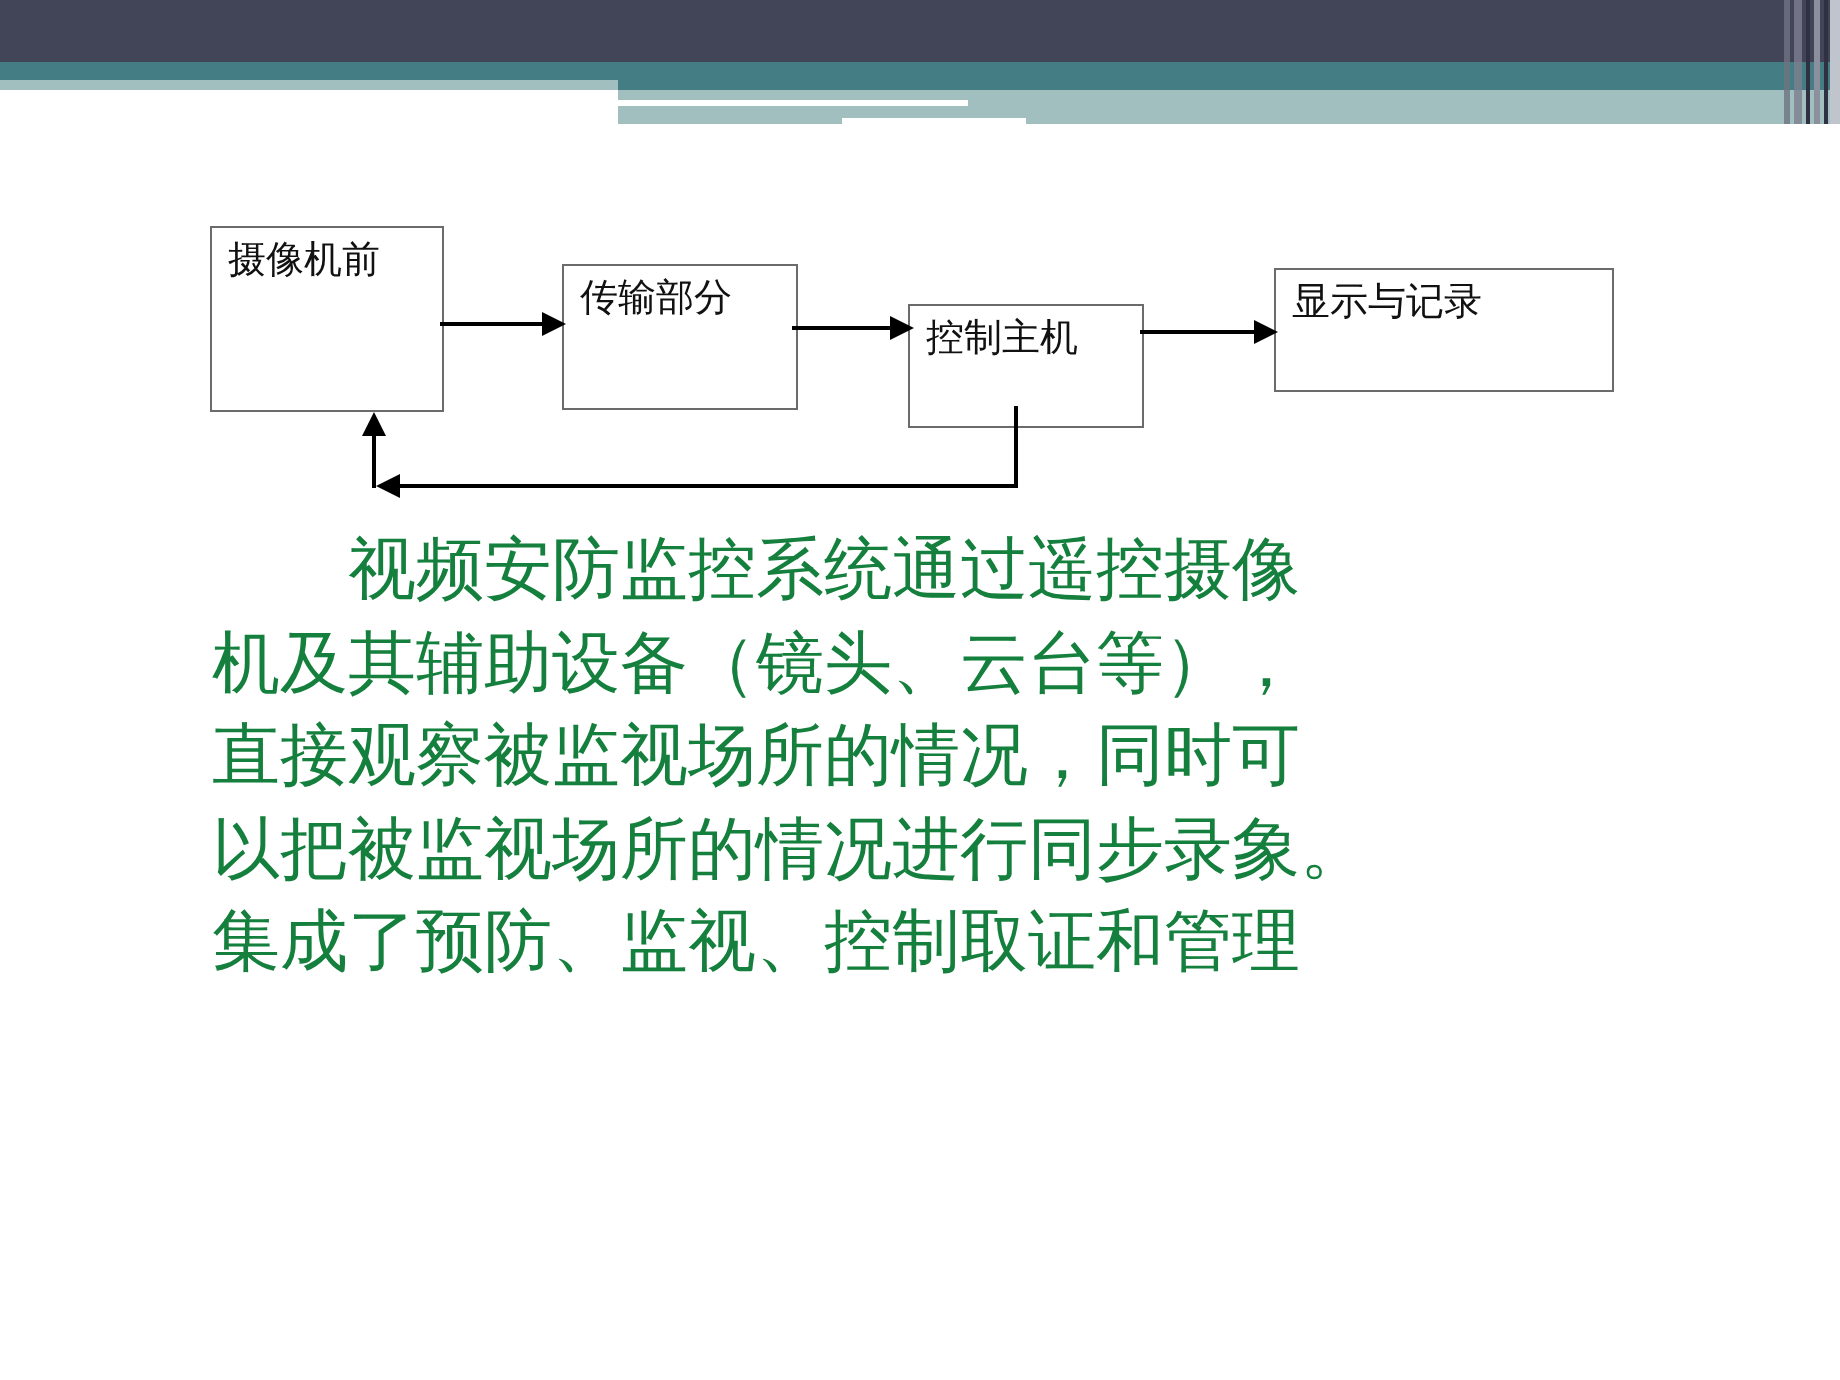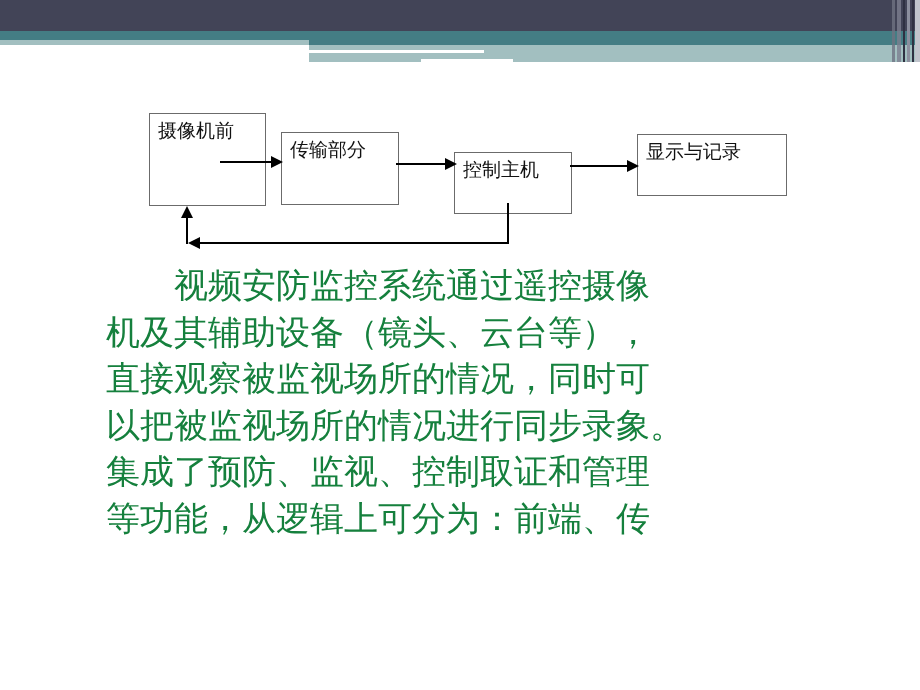--- a/index.html
+++ b/index.html
@@ -53,33 +53,33 @@
 <div style="position:absolute;left:421px;top:59px;width:92px;height:3px;background:#fff;"></div>
 <div class="hdr-stripes">
   <span style="left:0;width:3px;background:#6f7382;opacity:.8"></span>
   <span style="left:5px;width:4px;background:#7d8090;opacity:.8"></span>
   <span style="left:11px;width:2px;background:#2f3142"></span>
   <span style="left:15px;width:3px;background:#8c8f9e"></span>
   <span style="left:20px;width:2px;background:#2f3142"></span>
   <span style="left:23px;width:5px;background:#c0c4cc"></span>
 </div>
 
-<div class="box" style="left:105px;top:113px;width:117px;height:93px;margin-left:44px;">
+<div class="box" style="left:105px;top:113px;width:117px;height:93px;">
   <div>摄像机前</div>
 </div>
 
 <div class="box" style="left:281px;top:132px;width:118px;height:73px;">
   <div>传输部分</div>
 </div>
 
 <div class="box" style="left:454px;top:136px;width:118px;height:62px;margin-top:16px;">
   <div>控制主机</div>
 </div>
 
-<div class="box" style="left:637px;top:134px;width:150px;height:62px;">
+<div class="box" style="left:637px;top:134px;width:170px;height:62px;">
   <div>显示与记录</div>
 </div>
 
 <div class="arrow-line" style="left:220px;top:161px;width:52px;height:2px;"></div>
 <div class="arrow-head-r" style="left:271px;top:156px;"></div>
 
 <div class="arrow-line" style="left:396px;top:163px;width:50px;height:2px;"></div>
 <div class="arrow-head-r" style="left:445px;top:158px;"></div>
 
 <div class="arrow-line" style="left:570px;top:165px;width:58px;height:2px;"></div>
@@ -90,14 +90,13 @@
 <div class="arrow-line" style="left:186px;top:218px;width:2px;height:26px;"></div>
 <div class="arrow-head-u" style="left:181px;top:206px;"></div>
 <div class="arrow-head-l" style="left:188px;top:237px;"></div>
 
 <div class="body-text">
   <div>　　视频安防监控系统通过遥控摄像</div>
   <div>机及其辅助设备（镜头、云台等），</div>
   <div>直接观察被监视场所的情况，同时可</div>
   <div>以把被监视场所的情况进行同步录象。</div>
   <div>集成了预防、监视、控制取证和管理</div>
-  <div>等功能，从逻辑上可分为：前端、传</div>
 </div>
 
 </body></html>

